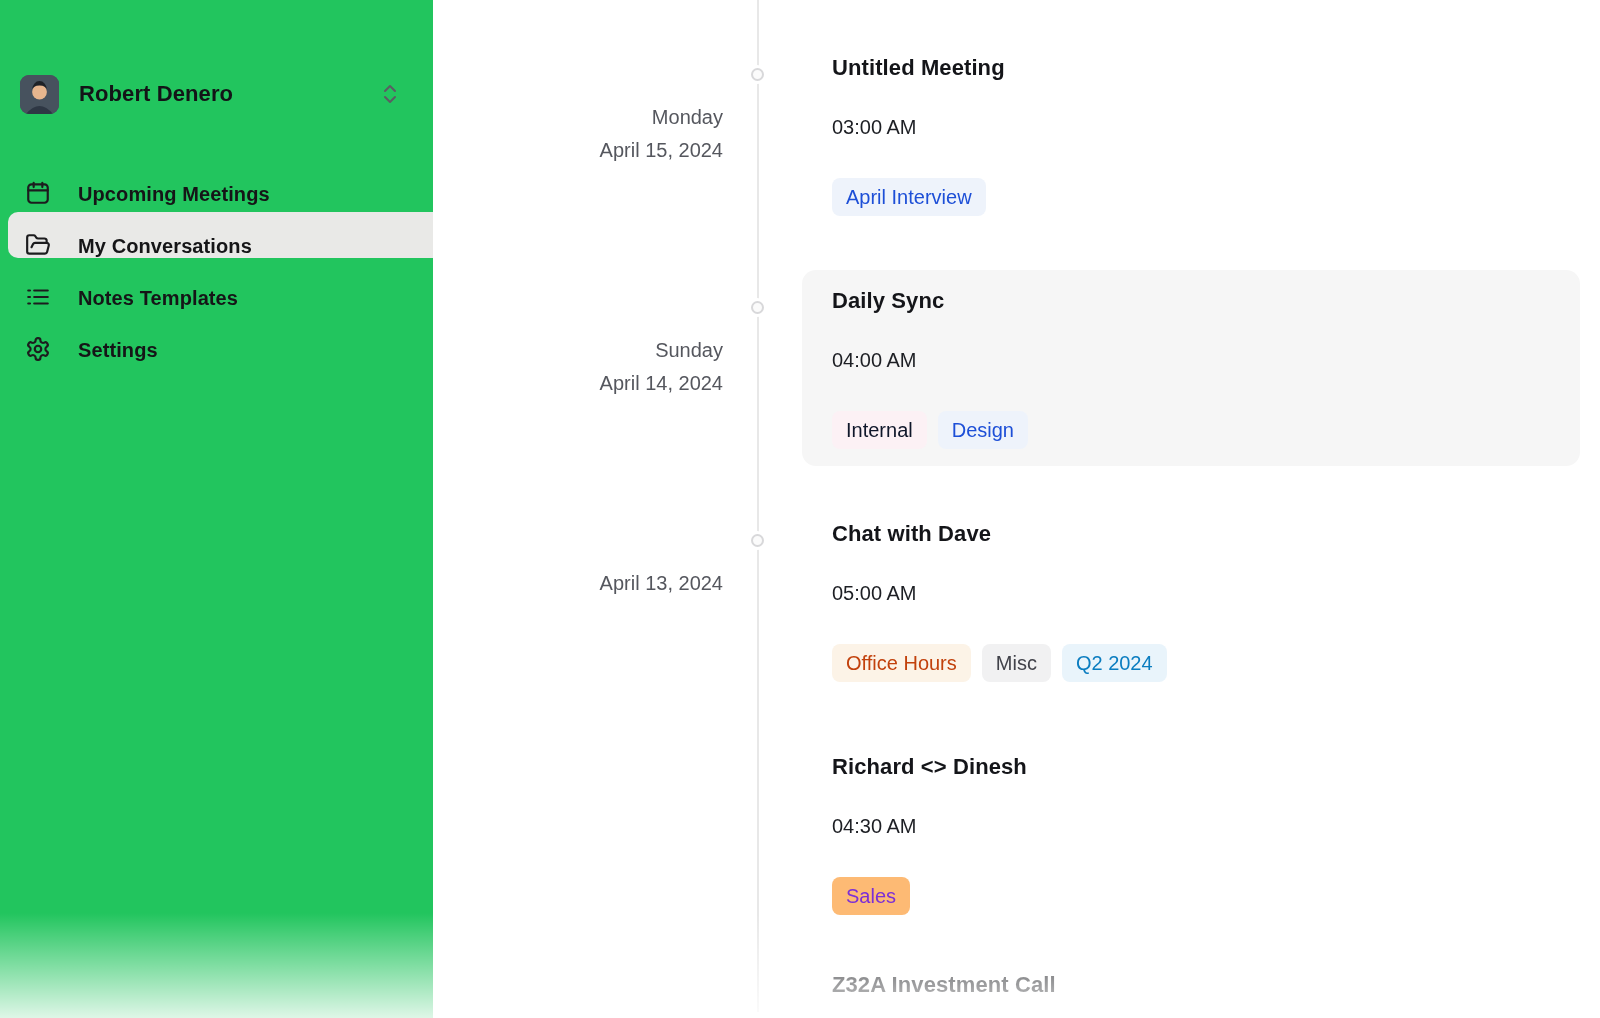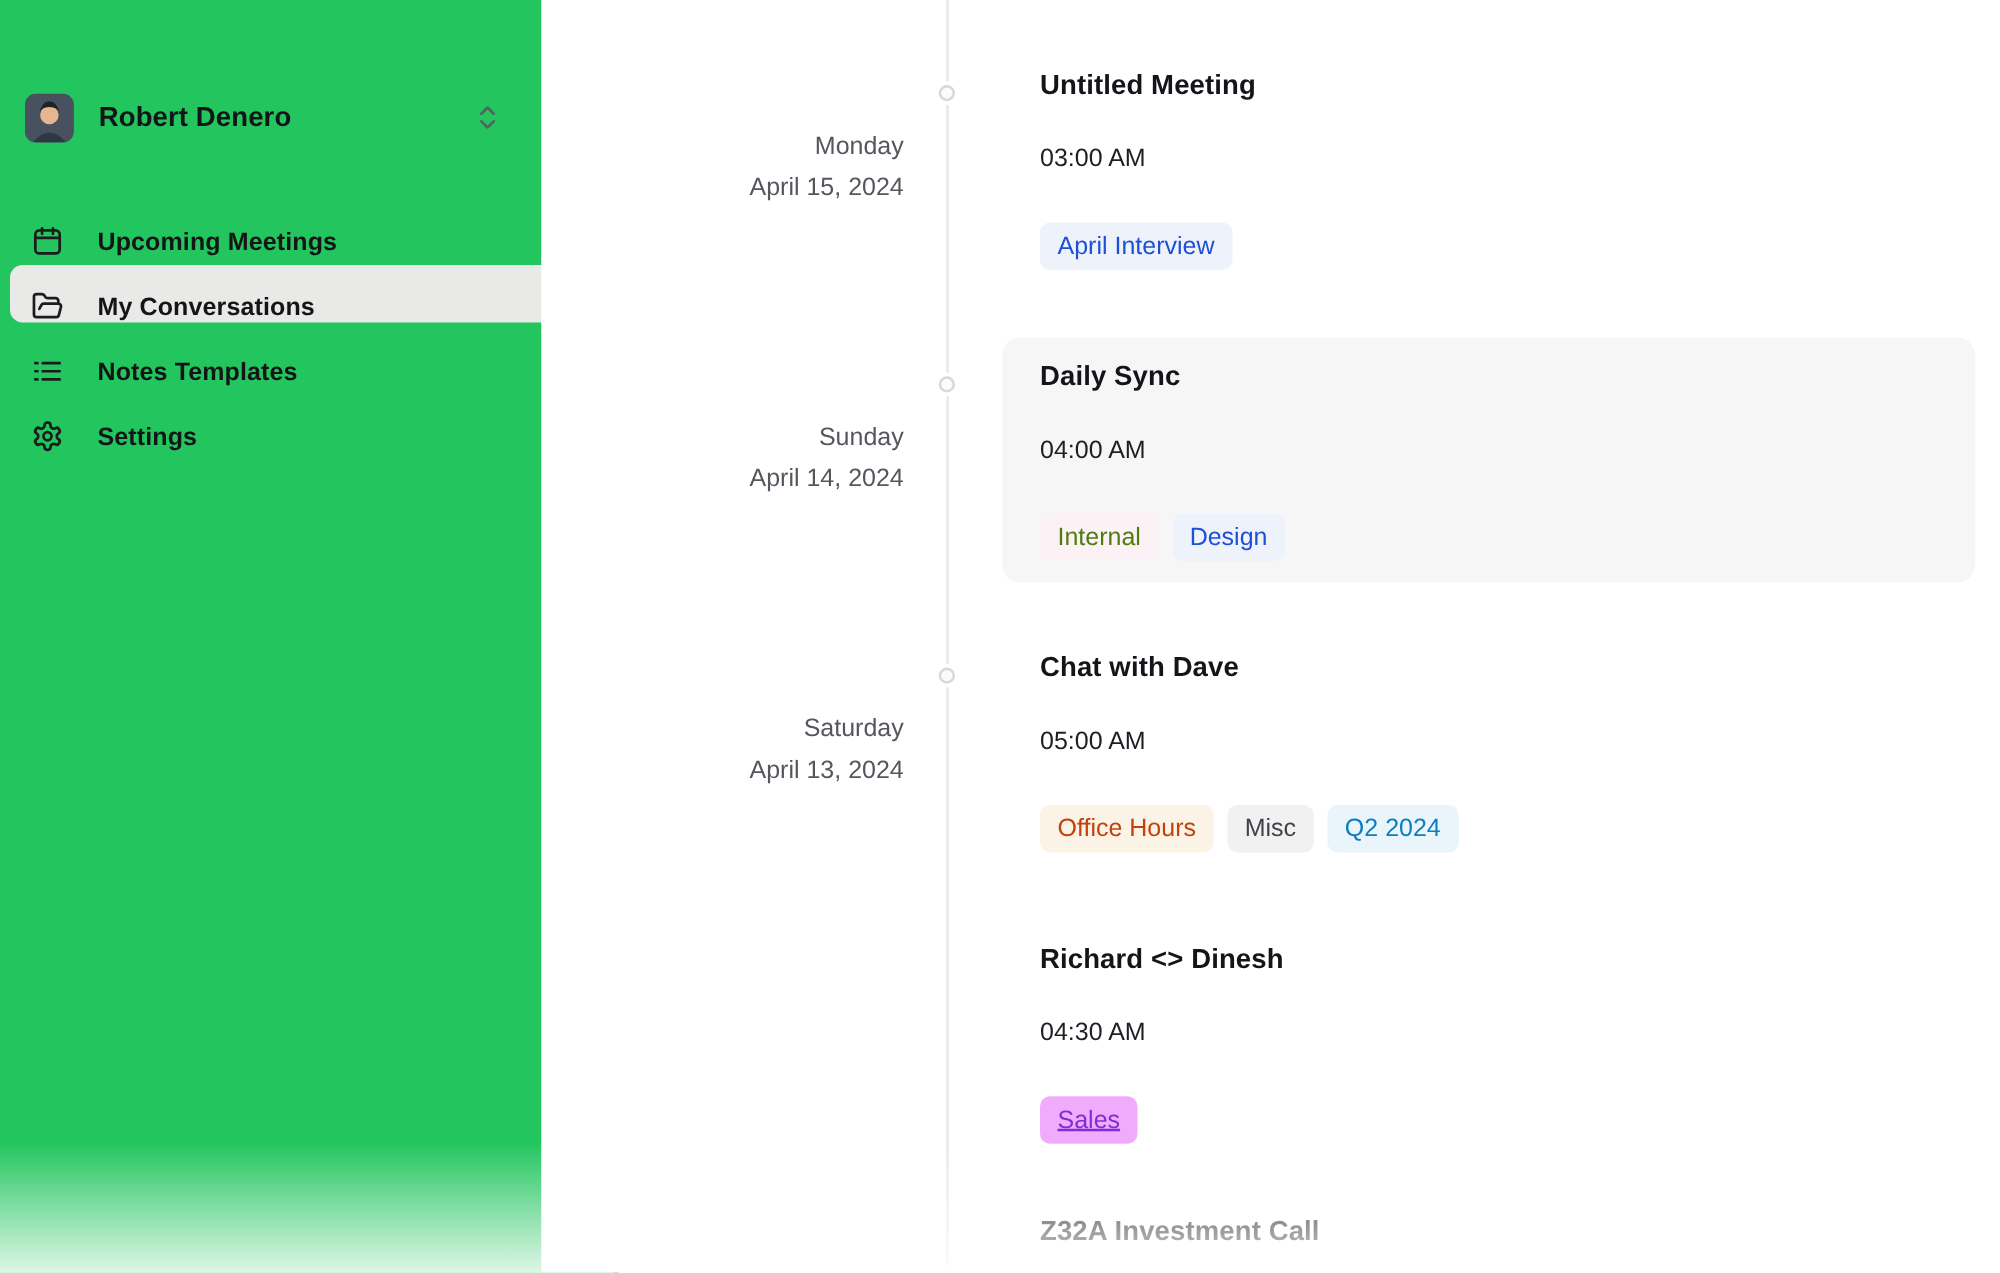--- a/index.html
+++ b/index.html
@@ -58,25 +58,25 @@
   }
   .entry-body { position:absolute; left:399px; top:0; }
   .entry-title { font-size:22px; line-height:28px; font-weight:700; color:#141519; letter-spacing:.1px; }
   .entry-time  { margin-top:31px; font-size:20px; line-height:28px; color:#1d1f24; }
   .tags { margin-top:37px; display:flex; gap:11px; }
   .tag {
     display:inline-block; font-size:20px; line-height:20px;
     padding:9px 14px; border-radius:8px; white-space:nowrap;
   }
   .tag-blue   { color:#1d4fd7; background:#eef3fb; }
-  .tag-pink   { color:#4d7c0f; background:#fcf1f5; }
+  .tag-pink   { color:#0f172a; background:#fcf1f5; }
   .tag-orange { color:#c2410c; background:#fcf3e7; }
   .tag-gray   { color:#41424a; background:#f1f1f2; }
   .tag-cyan   { color:#0b7dc0; background:#e9f4fb; }
-  .tag-purple { color:#7c2fd6; background:#f0abfc;text-decoration:underline; }
+  .tag-purple { color:#7c2fd6; background:#fdba74; }
 
   .bottom-fade {
     position:absolute; left:0; right:0; bottom:0; height:105px;
     background:linear-gradient(to bottom, rgba(255,255,255,0), rgba(255,255,255,0.85));
     pointer-events:none; z-index:5;
   }
 </style>
 </head>
 <body>
 
@@ -174,21 +174,20 @@
       <div class="entry-time">04:00 AM</div>
       <div class="tags">
         <span class="tag tag-pink">Internal</span>
         <span class="tag tag-blue">Design</span>
       </div>
     </div>
   </section>
 
   <section class="entry" style="top:520px">
     <div class="entry-date">
-      <div class="entry-day">Saturday</div>
       <div class="entry-datestr">April 13, 2024</div>
     </div>
     <span class="dot"></span>
     <div class="entry-body">
       <h2 class="entry-title">Chat with Dave</h2>
       <div class="entry-time">05:00 AM</div>
       <div class="tags">
         <span class="tag tag-orange">Office Hours</span>
         <span class="tag tag-gray">Misc</span>
         <span class="tag tag-cyan">Q2 2024</span>

